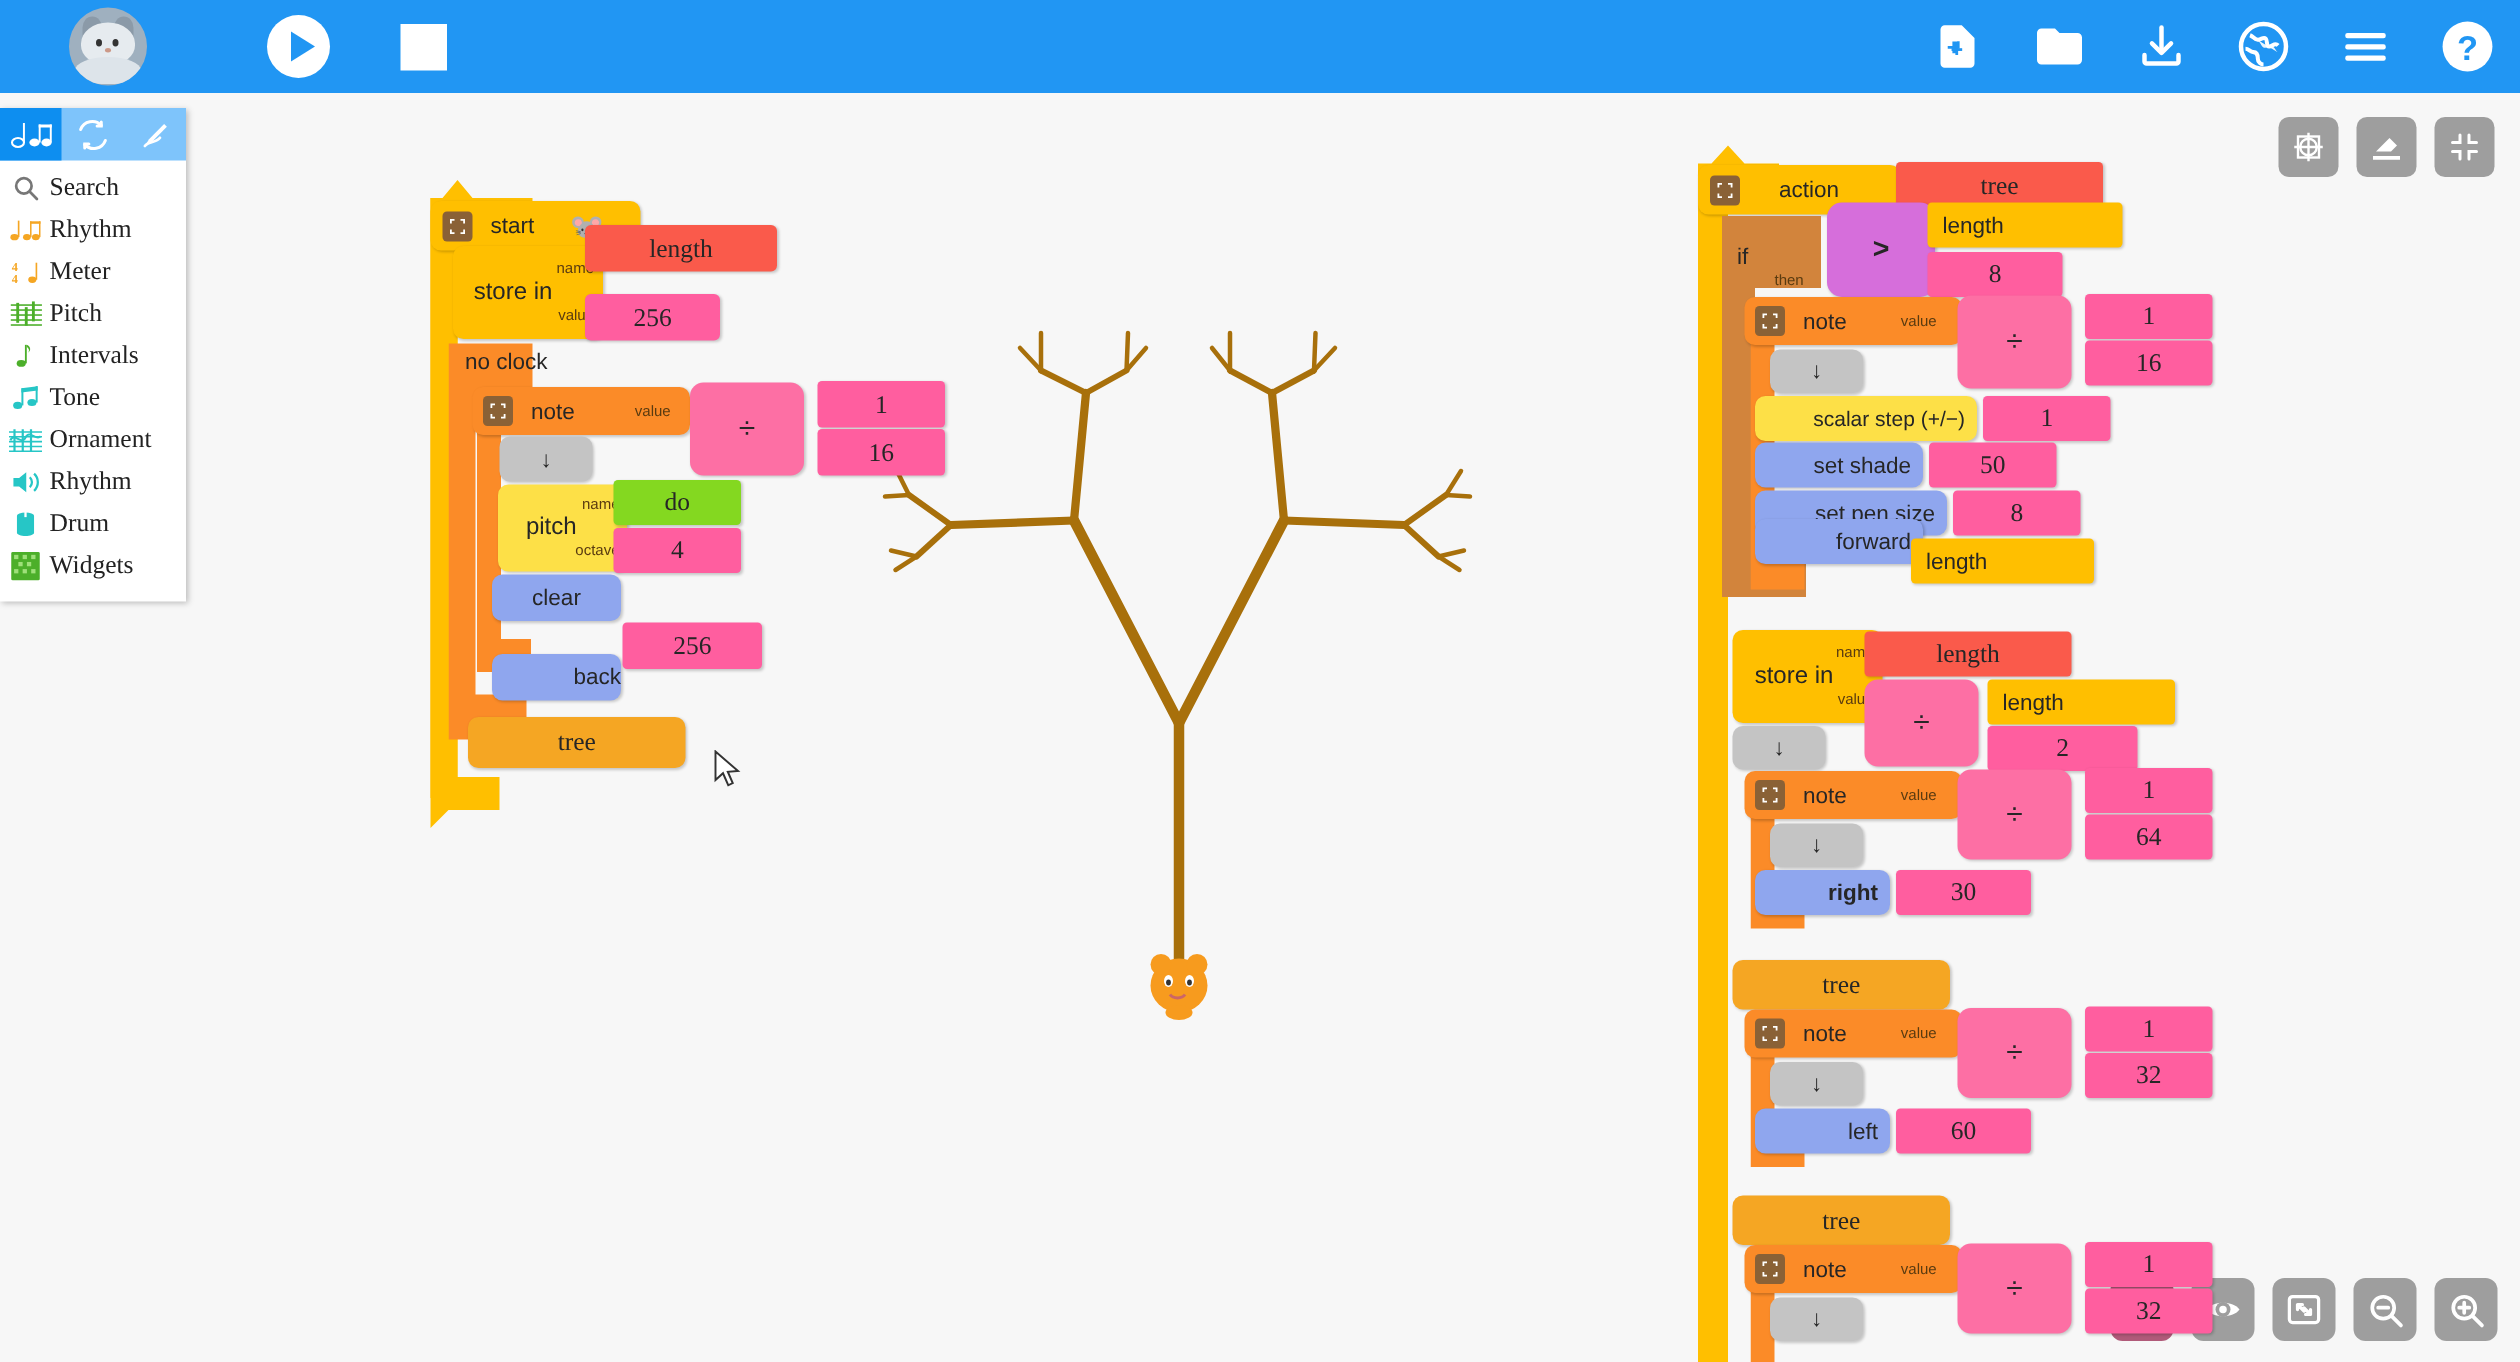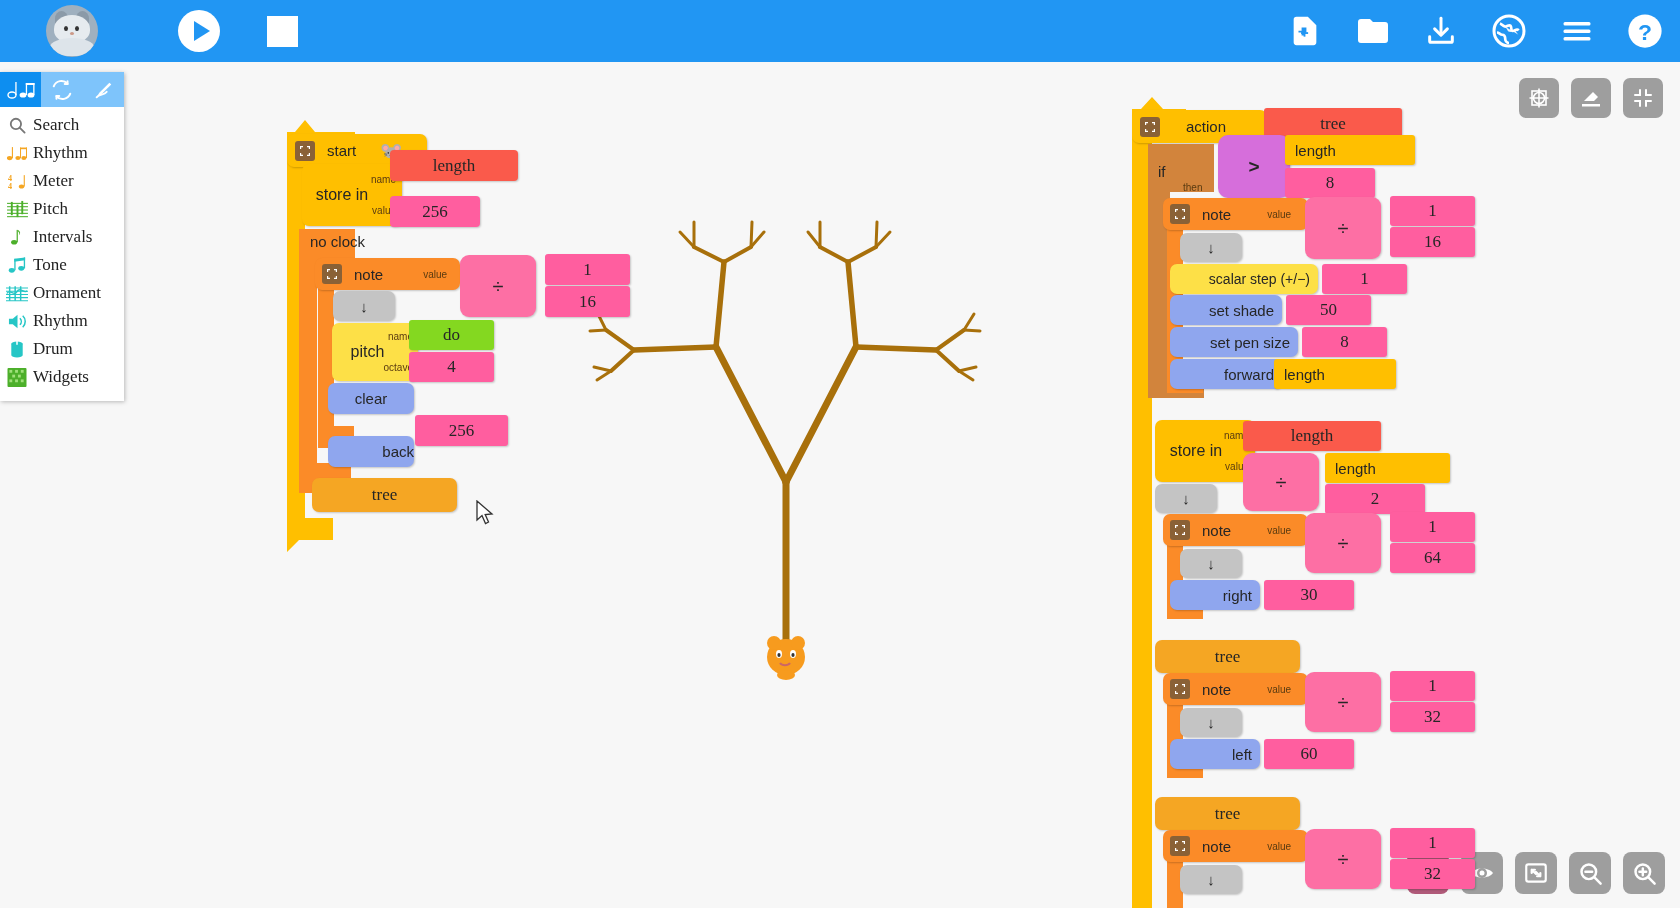--- a/index.html
+++ b/index.html
@@ -567,21 +567,21 @@
   </div>
   <div class="blk roundbox pinkdark" style="left:1286px;top:295px;width:85px;height:30px;border-radius:3px;font-family:'Liberation Serif',serif;font-size:17px;">
     <span>50</span>
   </div>
   <div class="blk roundbox blue" style="left:1170px;top:327px;width:128px;height:30px;border-radius:7px;justify-content:flex-end;padding-right:8px;text-align:center;">
     <span>set pen size</span>
   </div>
   <div class="blk roundbox pinkdark" style="left:1302px;top:327px;width:85px;height:30px;border-radius:3px;font-family:'Liberation Serif',serif;font-size:17px;">
     <span>8</span>
   </div>
-  <div class="blk roundbox blue" style="left:1170px;top:359px;width:112px;height:30px;border-radius:7px;justify-content:flex-end;padding-right:8px;">
+  <div class="blk roundbox blue" style="left:1170px;top:346px;width:112px;height:30px;border-radius:7px;justify-content:flex-end;padding-right:8px;">
     <span>forward</span>
   </div>
   <div class="blk roundbox yellow" style="left:1274px;top:359px;width:122px;height:30px;border-radius:3px;justify-content:flex-start;padding-left:10px;">
     <span>length</span>
   </div>
 
   <div class="blk roundbox yellow" style="left:1155px;top:420px;width:100px;height:62px;border-radius:7px;flex-direction:column;align-items:flex-end;justify-content:center;padding-right:6px;">
     <span class="minilabel">name</span>
     <span class="lbl" style="font-size:16px;margin:1px 12px 1px 0;align-self:center;">store in</span>
     <span class="minilabel">value</span>
@@ -619,21 +619,21 @@
   </div>
   <div class="blk roundbox pinkdark" style="left:1390px;top:512px;width:85px;height:30px;border-radius:3px;font-family:'Liberation Serif',serif;font-size:17px;">
     <span>1</span>
   </div>
   <div class="blk roundbox pinkdark" style="left:1390px;top:543px;width:85px;height:30px;border-radius:3px;font-family:'Liberation Serif',serif;font-size:17px;">
     <span>64</span>
   </div>
   <div class="blk roundbox grey" style="left:1180px;top:549px;width:62px;height:29px;border-radius:7px;">
     <span>↓</span>
   </div>
-  <div class="blk roundbox blue" style="left:1170px;top:580px;width:90px;height:30px;border-radius:7px;justify-content:flex-end;padding-right:8px;">
+  <div class="blk roundbox blue" style="left:1170px;top:580px;width:90px;height:30px;border-radius:7px;justify-content:flex-end;padding-right:8px;font-weight:bold;">
     <span>right</span>
   </div>
   <div class="blk roundbox pinkdark" style="left:1264px;top:580px;width:90px;height:30px;border-radius:3px;font-family:'Liberation Serif',serif;font-size:17px;">
     <span>30</span>
   </div>
 
   <div class="blk roundbox yellow2" style="left:1155px;top:640px;width:145px;height:33px;border-radius:7px;font-family:'Liberation Serif',serif;font-size:17px;">
     <span>tree</span>
   </div>
 

